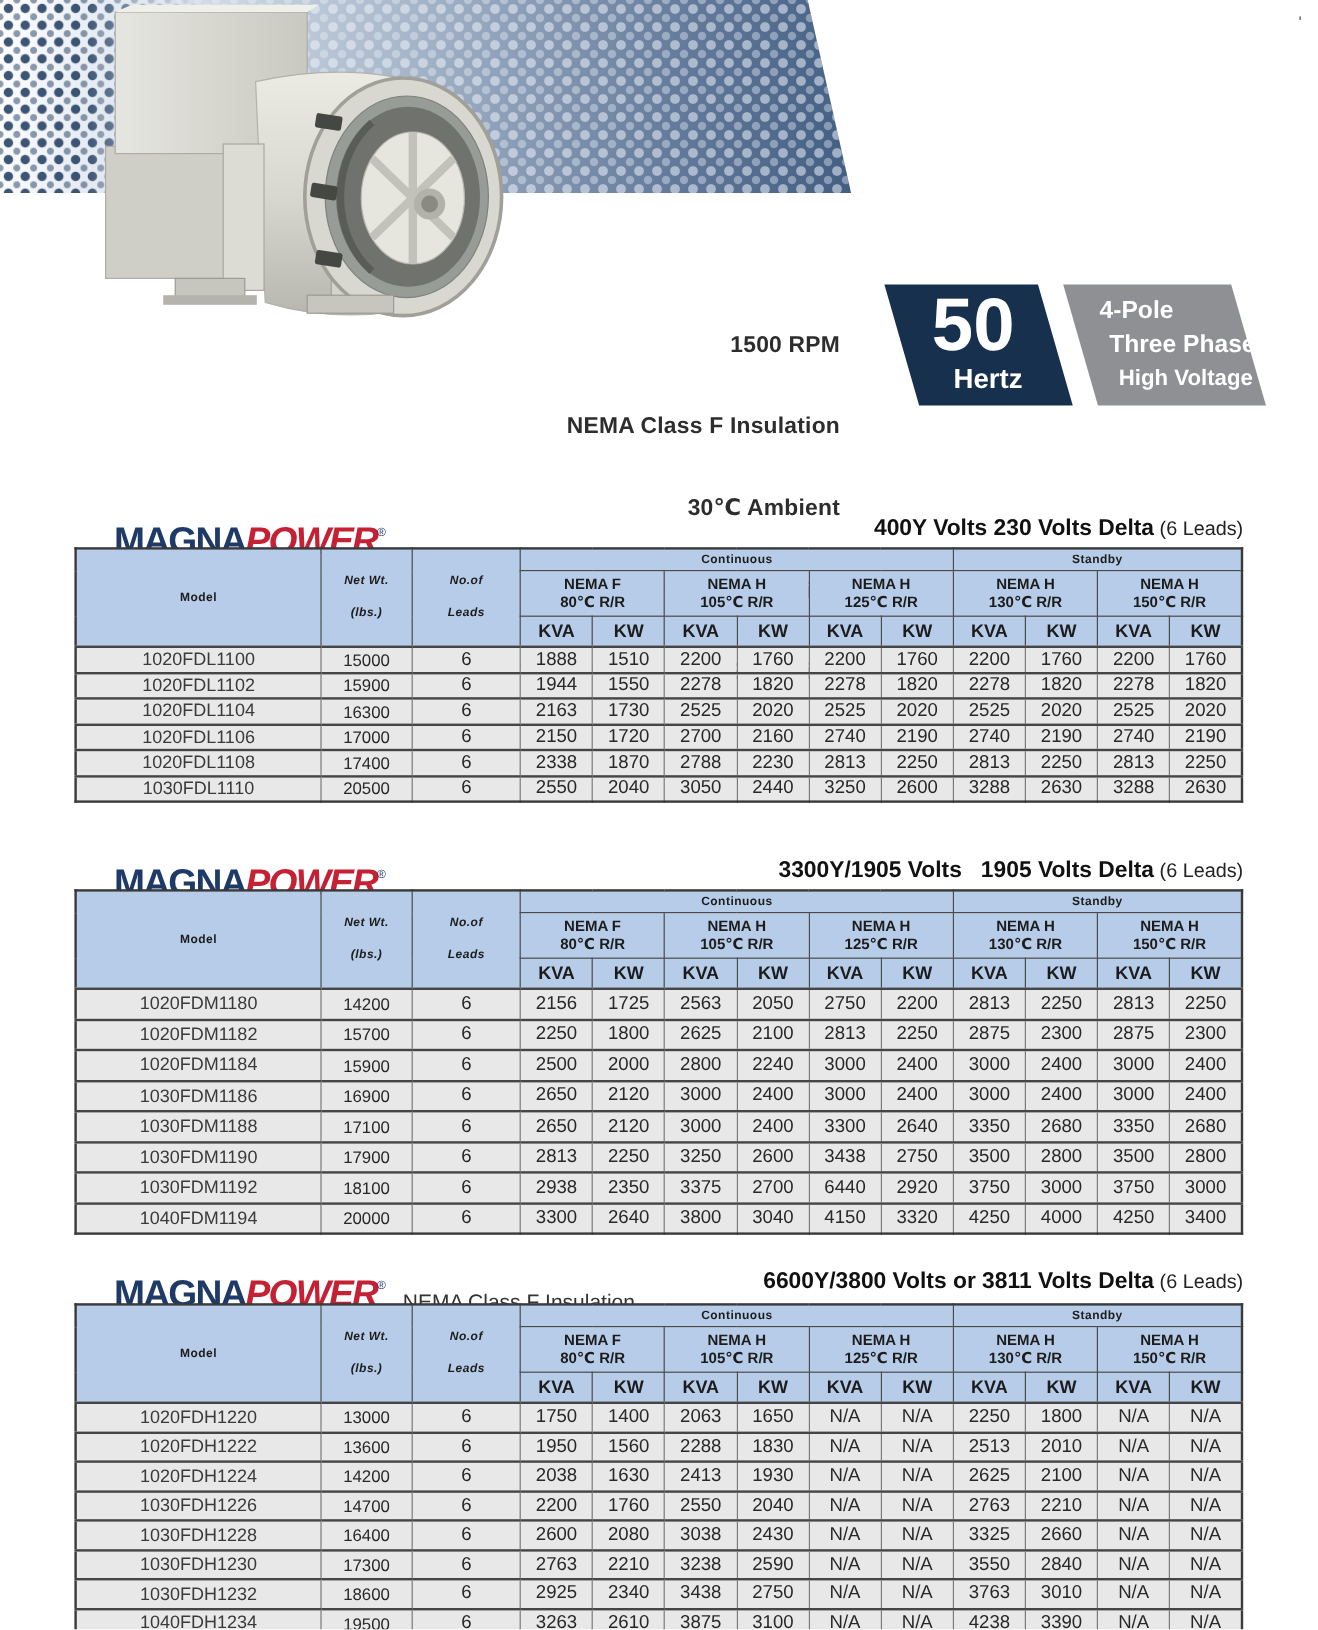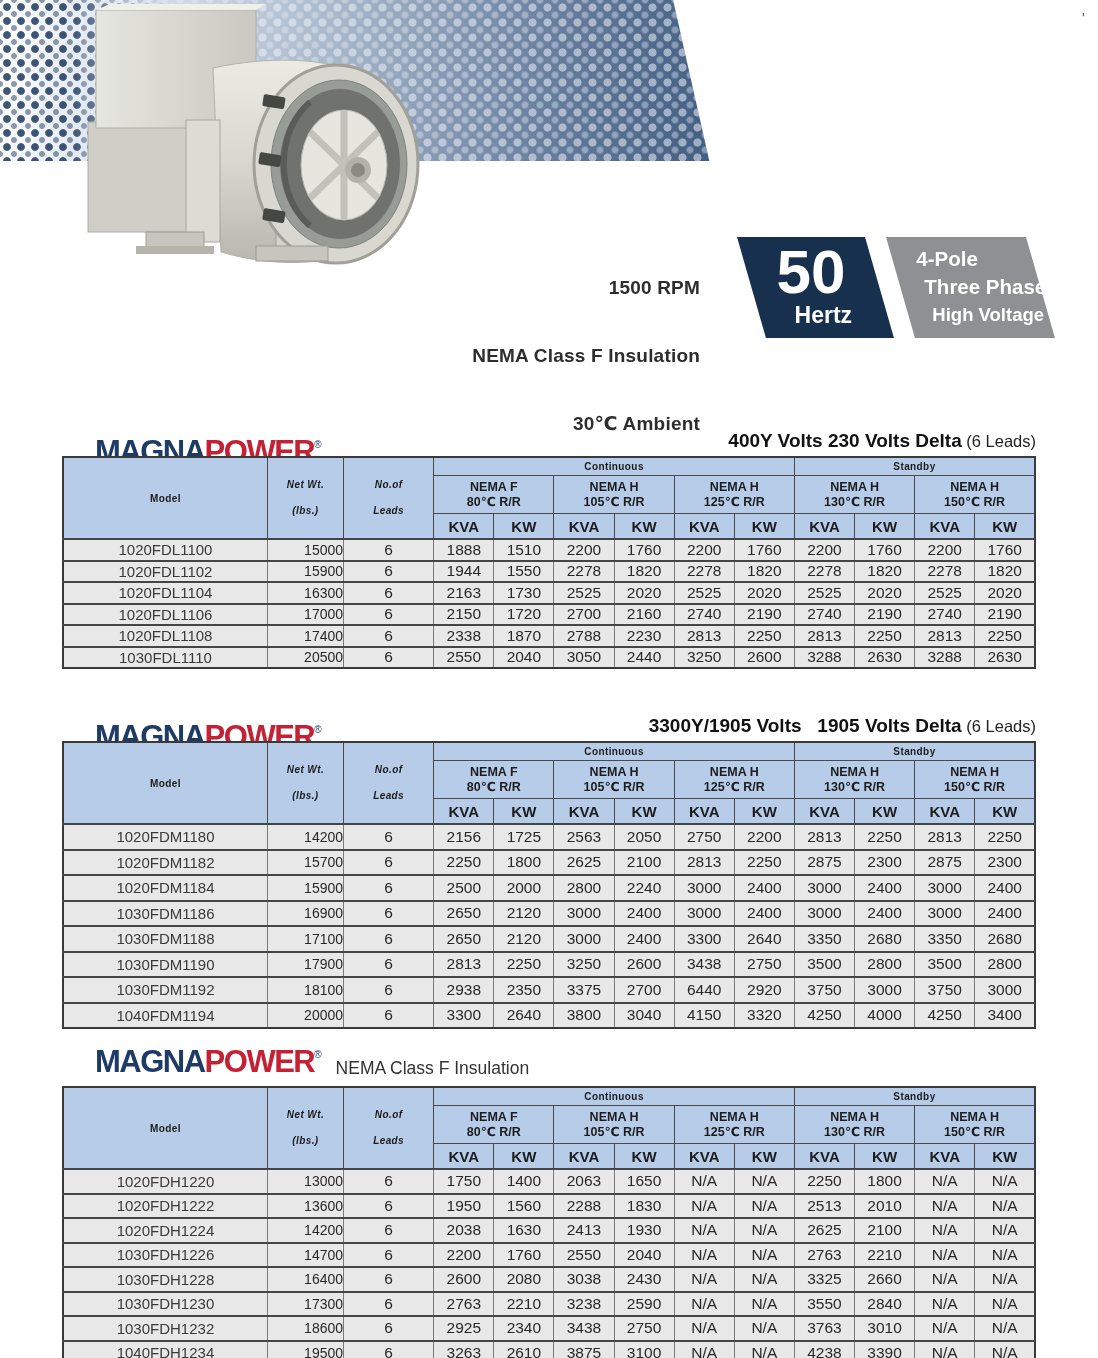--- a/index.html
+++ b/index.html
@@ -39,42 +39,42 @@
   .badge-line{display:block;transform:skewX(-16deg);transform-origin:0 50%;
     font-size:20.5px;font-weight:700;line-height:28px;padding-left:24px;white-space:nowrap;}
   .badge-line:first-child{margin-top:8px;}
   .badge-line:nth-child(3){font-size:18.5px;}
 
   
   .sec-head{position:absolute;left:62px;width:974px;display:flex;align-items:flex-end;}
   .sec1-head{top:412px;} .sec2-head{top:697px;} .sec3-head{top:1039px;}
   .logo{margin-left:33px;line-height:32px;white-space:nowrap;}
   .lg-magna{font-size:31px;font-weight:700;color:#1e3a66;letter-spacing:-1.5px;}
-  .lg-power{font-size:31px;font-weight:800;color:#c42135;letter-spacing:-1.5px;}
+  .lg-power{font-size:31px;font-weight:800;font-style:italic;color:#c42135;letter-spacing:-1.5px;}
   .lg-reg{font-size:10px;color:#1e3a66;vertical-align:14px;}
   .pre-title{margin-left:14px;font-size:17.5px;color:#333;padding-bottom:4px;white-space:nowrap;}
   .tbl-title{margin-left:auto;padding-bottom:3px;white-space:pre;color:#111;text-align:center;}
   .tbl-title .t-bold{font-size:19px;font-weight:700;}
   .tbl-title .t-light{font-size:16.5px;font-weight:400;color:#222;}
 
   
   table.spec{position:absolute;left:62px;width:974px;border-collapse:collapse;table-layout:fixed;
     border:2px solid #3a3a3a;}
   .tbl1{top:456px;} .tbl2{top:741px;} .tbl3{top:1086px;}
   table.spec th{background:#b6cce8;border:1px solid #4a4a4a;font-weight:600;color:#1c1c1c;padding:0;}
   table.spec td{background:#e8e8e8;border-left:1px solid #7a7a7a;border-right:1px solid #7a7a7a;
     border-top:2px solid #454545;text-align:center;font-size:15.5px;color:#282828;padding:0;}
   tr.h-top th{height:17px;font-size:10px;letter-spacing:.4px;}
   tr.h-group th{height:37px;font-size:12.5px;line-height:15px;}
   tr.h-unit th{height:24px;font-size:15px;}
   th.h-model{font-size:16.5px;letter-spacing:1px;}
   th.h-two{font-size:15.5px;line-height:26px;font-style:italic;}
   .tbl1 td{height:19.5px;} .tbl2 td{height:23.5px;} .tbl3 td{height:22.5px;}
   table.spec td:first-child{font-size:15px;color:#3a3a3a;}
-  table.spec td:nth-child(2){font-size:14px;text-align:right;}
+  table.spec td:nth-child(2){font-size:14px;}
 </style>
 </head>
 <body>
 
 <div class="page">
 
   <div class="hero-band">
     <div class="dots-light"></div>
     <div class="dots-dark"></div>
   </div>
@@ -501,20 +501,23 @@
           <td>3400</td>
         </tr>
       </tbody>
   </table>
 
   <div class="sec-head sec3-head">
     <div class="logo">
       <span class="lg-magna">MAGNA</span><span class="lg-power">POWER</span><span class="lg-reg">®</span>
     </div>
     <span class="pre-title">NEMA Class F Insulation</span>
+    <div class="tbl-title">
+      <span class="t-bold">6600Y/3800 Volts or 3811 Volts Delta</span><span class="t-light"> (6 Leads)</span>
+    </div>
   </div>
 
   <table class="spec tbl3">
     <colgroup>
       <col style="width:204px">
         <col style="width:76px">
         <col style="width:90px">
       <col style="width:60px">
         <col style="width:60px">
         <col style="width:60px">

